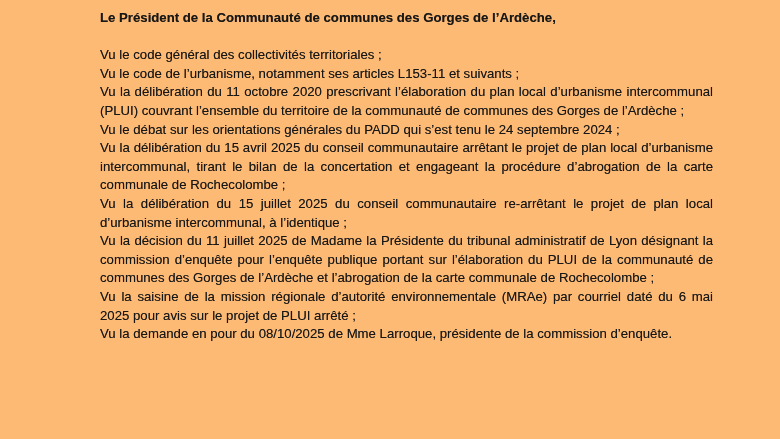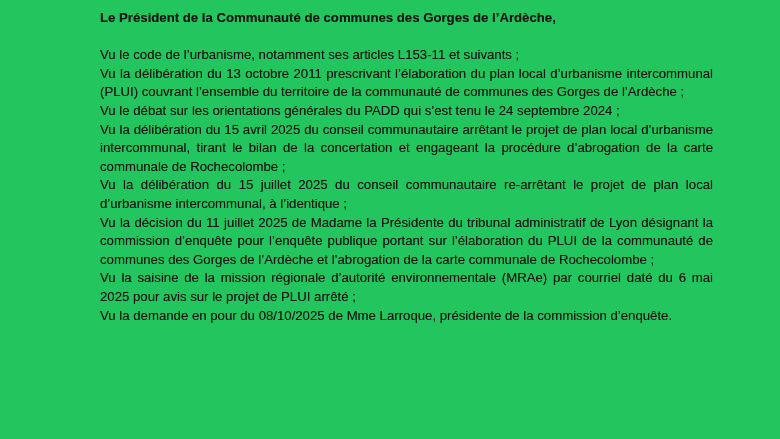--- a/index.html
+++ b/index.html
@@ -10,21 +10,21 @@
   body {
     width: 780px;
     height: 439px;
     overflow: hidden;
   }
   .page {
     box-sizing: border-box;
     width: 780px;
     height: 439px;
     padding: 9px 67px 0 100px;
-    background: #22c55e;
+    background: #fdba74;
     font-family: "Liberation Sans", sans-serif;
     font-size: 13.2px;
     line-height: 18.6px;
     color: #171717;
     
     text-shadow: 0 0 0.4px rgba(20,20,20,0.55);
   }
   .doc-header {
     margin: 0 0 18.6px 0;
     font-weight: bold;
@@ -38,22 +38,23 @@
   .clause b, .clause strong {
     font-weight: normal;
   }
 </style>
 </head>
 <body>
 
 <div class="page">
   <p class="doc-header">Le Président de la Communauté de communes des Gorges de l’Ardèche,</p>
 
+  <p class="clause">Vu le code général des collectivités territoriales ;</p>
   <p class="clause">Vu le code de l’urbanisme, notamment ses articles L153-11 et suivants ;</p>
-  <p class="clause">Vu la délibération du 13 octobre 2011 prescrivant l’élaboration du plan local d’urbanisme intercommunal (PLUI) couvrant l’ensemble du territoire de la communauté de communes des Gorges de l’Ardèche ;</p>
+  <p class="clause">Vu la délibération du 11 octobre 2020 prescrivant l’élaboration du plan local d’urbanisme intercommunal (PLUI) couvrant l’ensemble du territoire de la communauté de communes des Gorges de l’Ardèche ;</p>
   <p class="clause">Vu le débat sur les orientations générales du PADD qui s’est tenu le 24 septembre 2024 ;</p>
   <p class="clause">Vu la délibération du 15 avril 2025 du conseil communautaire arrêtant le projet de plan local d’urbanisme intercommunal, tirant le bilan de la concertation et engageant la procédure d’abrogation de la carte communale de Rochecolombe ;</p>
   <p class="clause">Vu la délibération du 15 juillet 2025 du conseil communautaire re-arrêtant le projet de plan local d’urbanisme intercommunal, à l’identique ;</p>
   <p class="clause">Vu la décision du 11 juillet 2025 de Madame la Présidente du tribunal administratif de Lyon désignant la commission d’enquête pour l’enquête publique portant sur l’élaboration du PLUI de la communauté de communes des Gorges de l’Ardèche et l’abrogation de la carte communale de Rochecolombe ;</p>
   <p class="clause">Vu la saisine de la mission régionale d’autorité environnementale (MRAe) par courriel daté du 6 mai 2025 pour avis sur le projet de PLUI arrêté ;</p>
 
   <p class="clause"><span>Vu la demande en pour du </span><strong>08/10/2025 de</strong><span> Mme Larroque, présidente de la commission d’enquête.</span></p>
 </div>
 
 </body></html>

